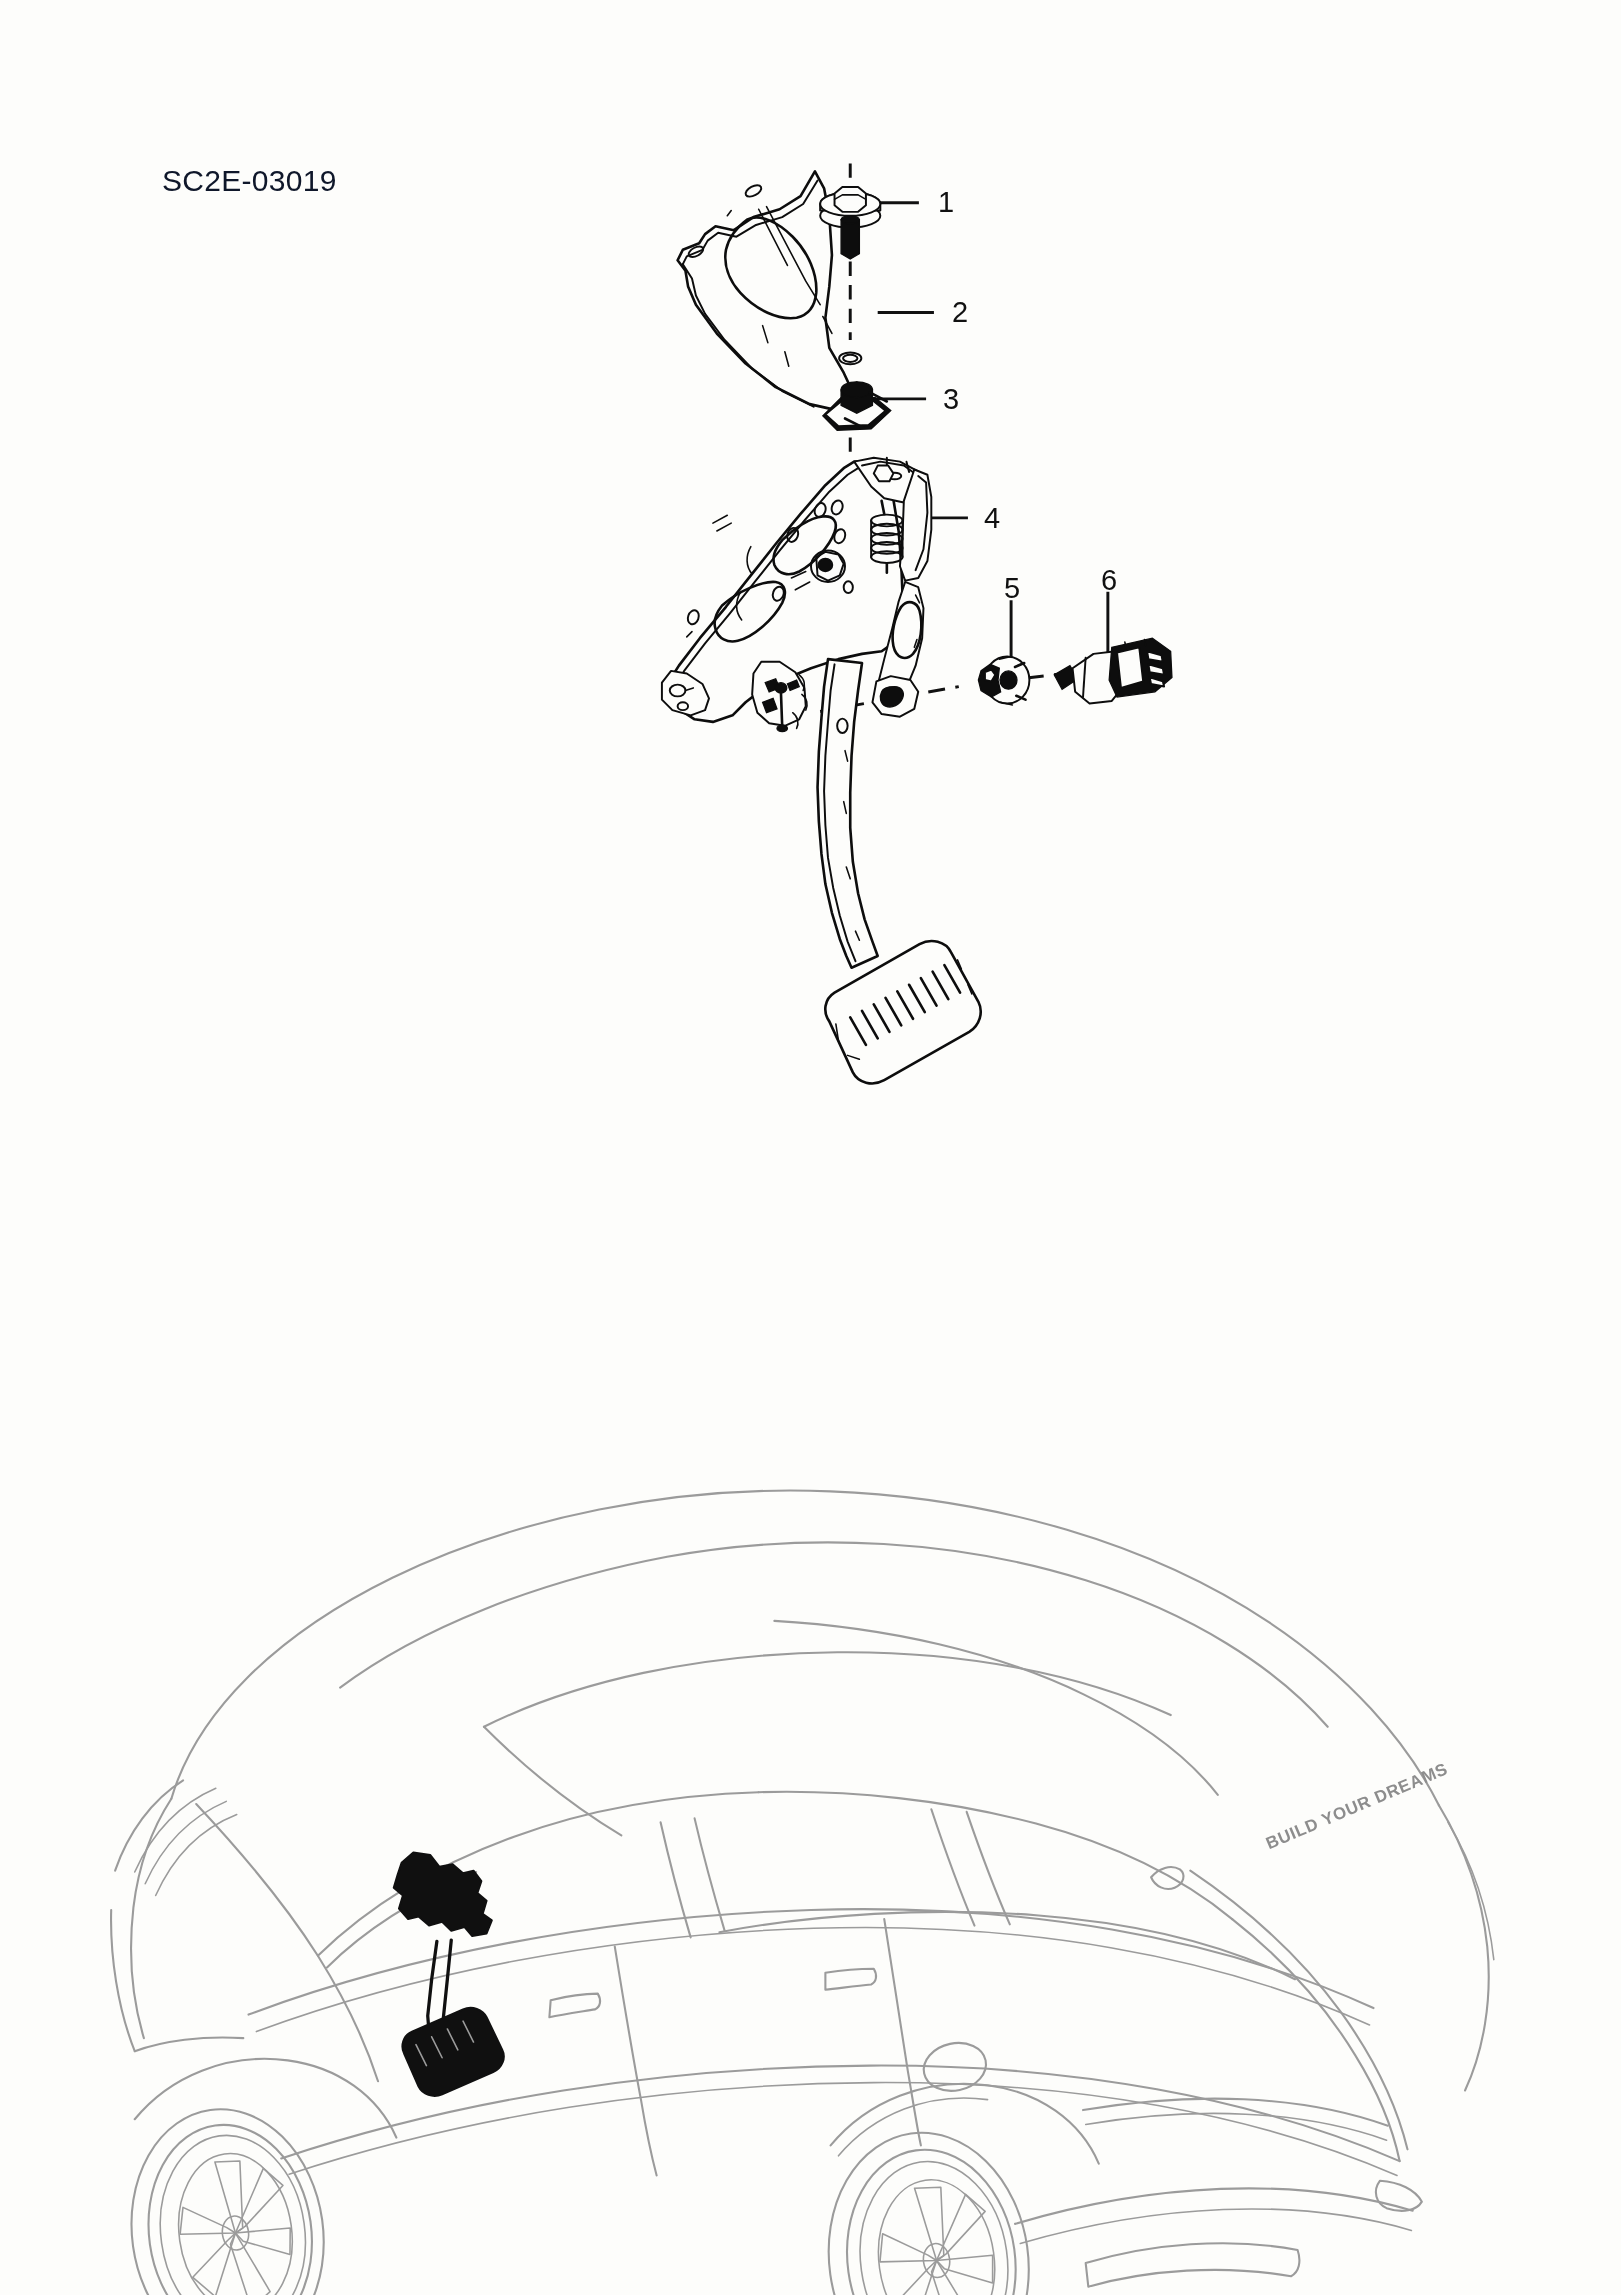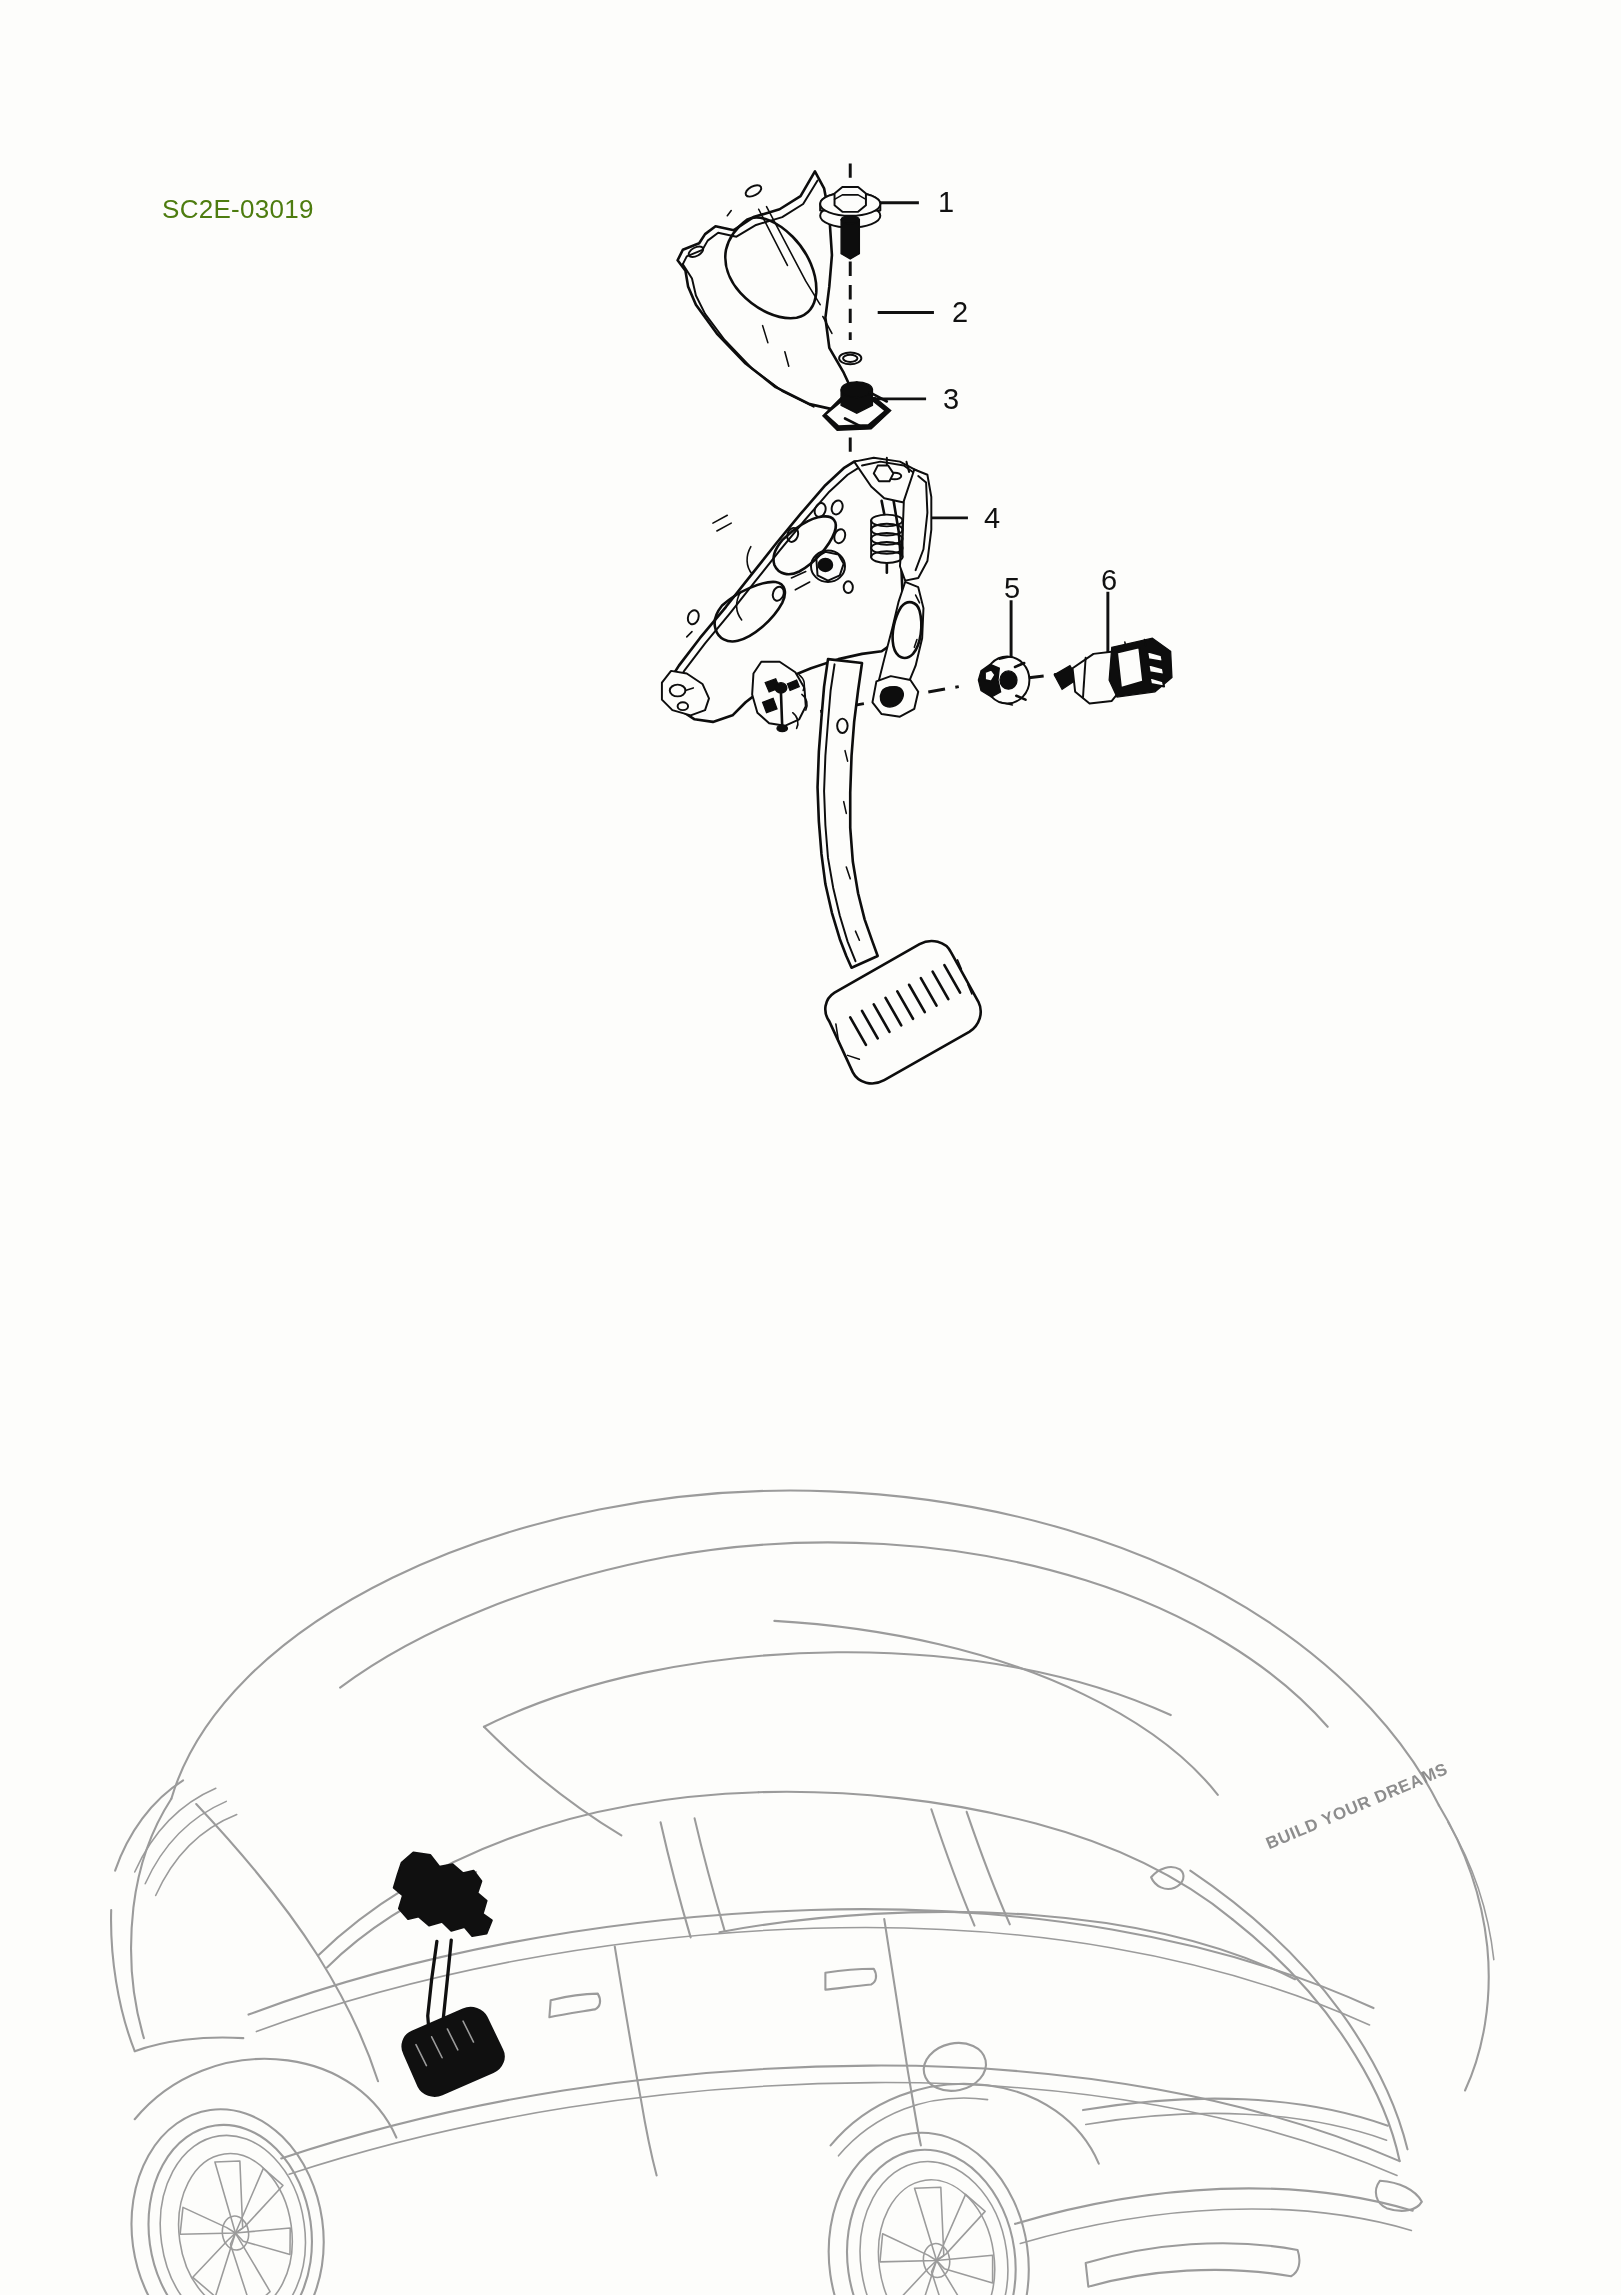--- a/index.html
+++ b/index.html
@@ -14,24 +14,24 @@
   #page {
     position: relative;
     width: 1622px;
     height: 2295px;
     background: #fdfdfb;
     overflow: hidden;
   }
   #diagram-title {
     position: absolute;
     left: 162px;
-    top: 194px;
-    font-size: 26px;
+    top: 164px;
+    font-size: 30px;
     letter-spacing: 0.3px;
-    color: #4d7c0f;
+    color: #0f172a;
     white-space: nowrap;
     font-family: "Liberation Sans", sans-serif;
   }
   .callout-num {
     position: absolute;
     font-size: 29px;
     color: #111111;
     font-family: "Liberation Sans", sans-serif;
     line-height: 1;
   }

